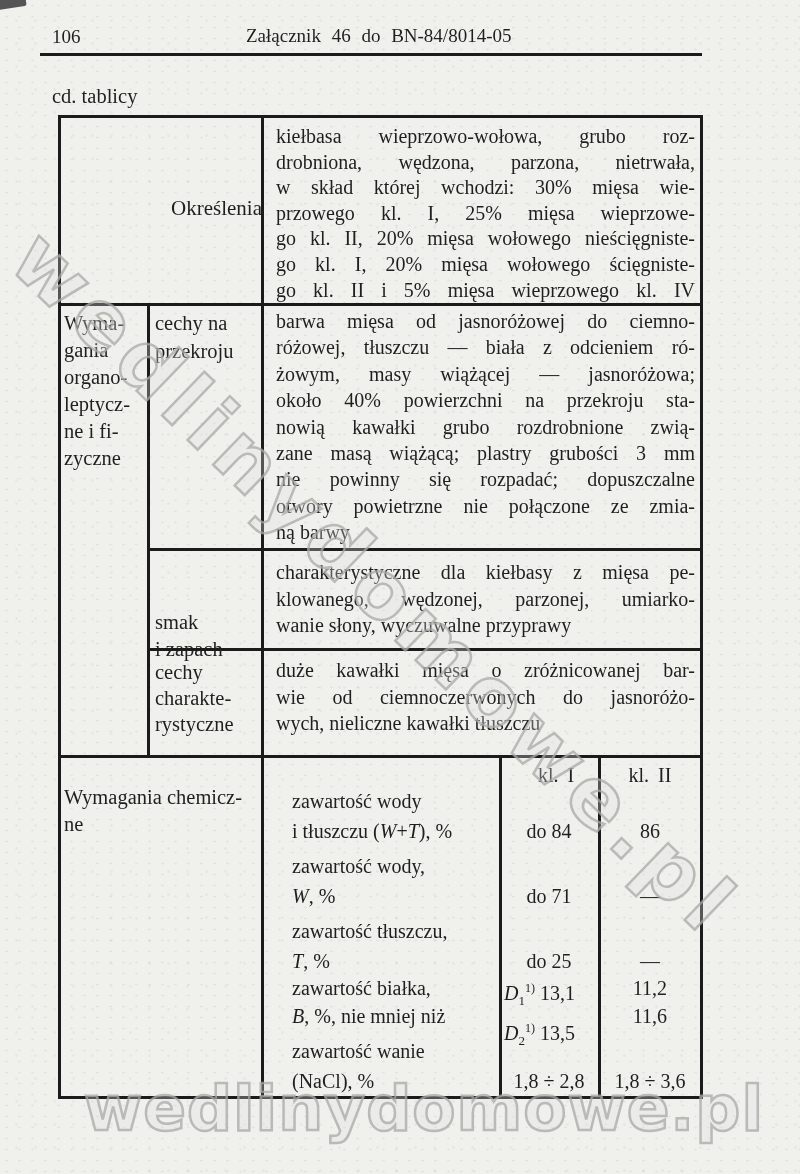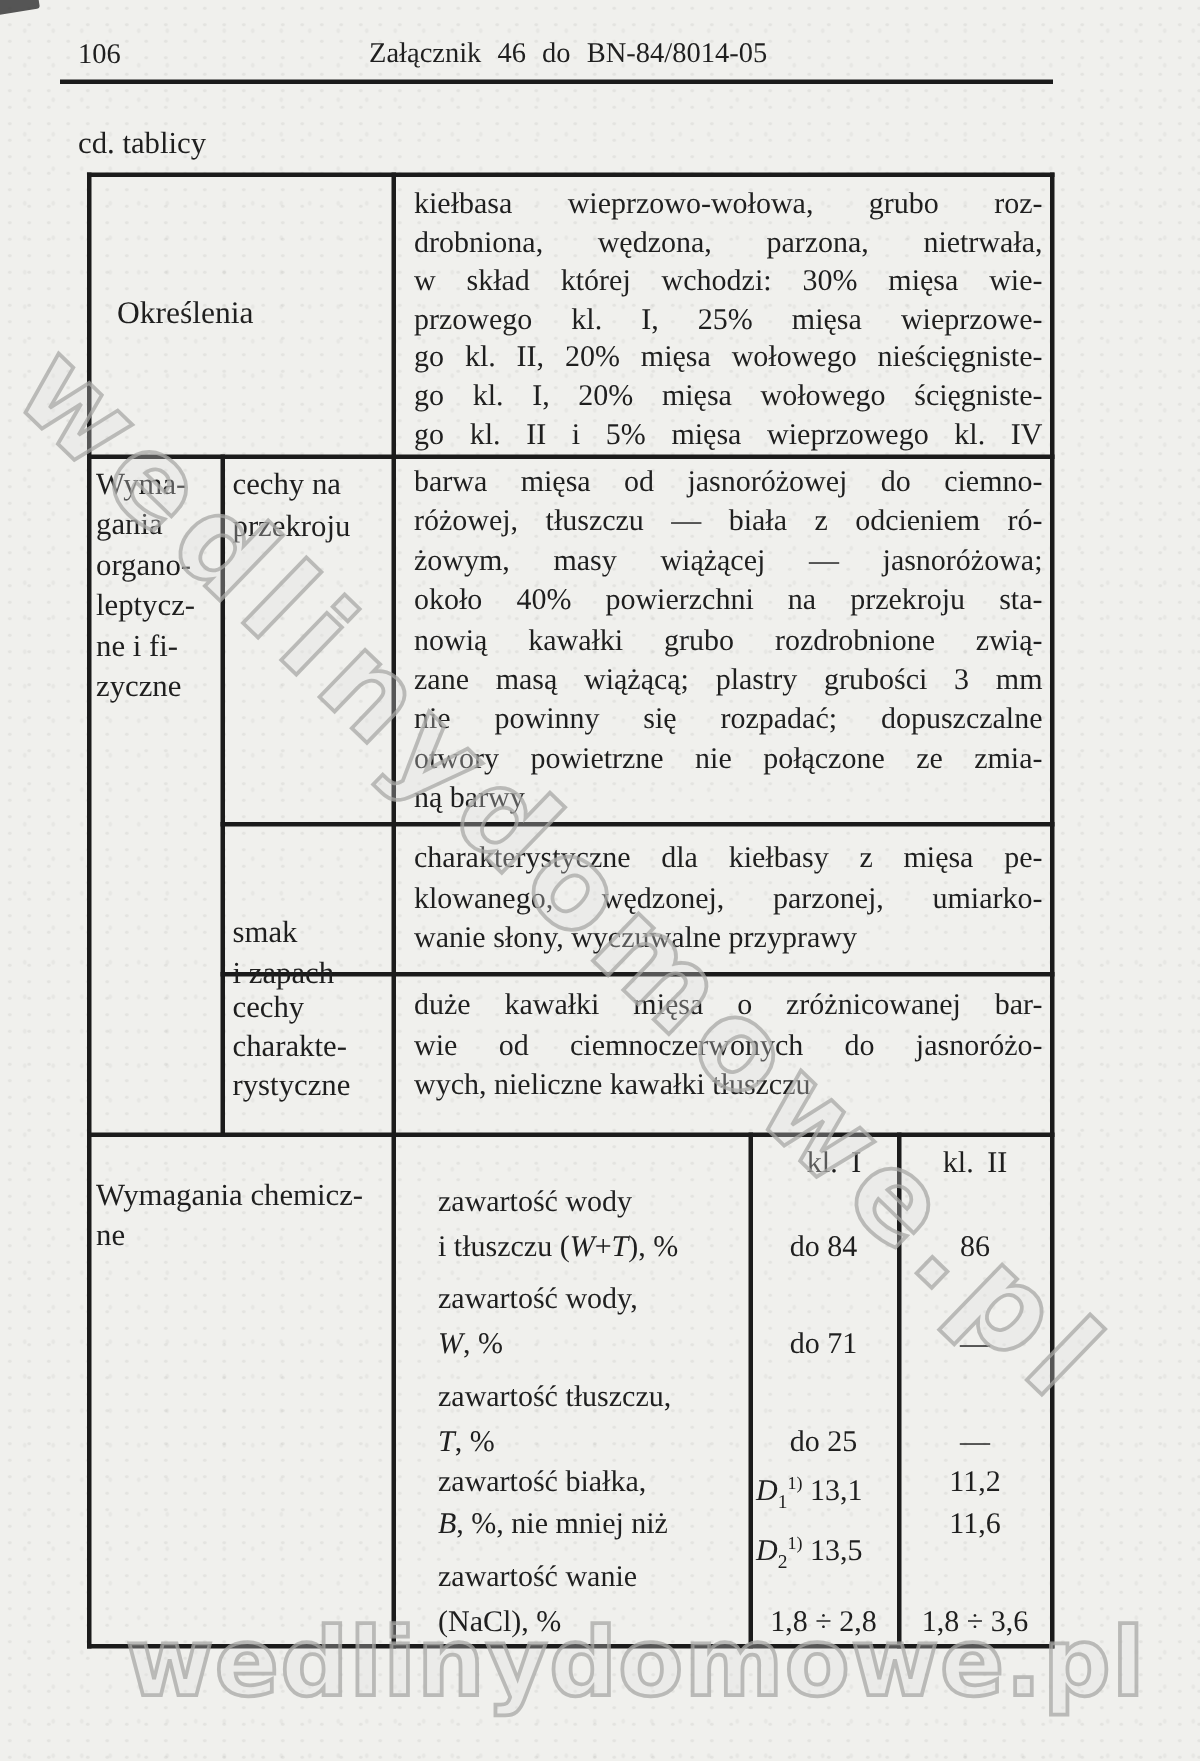--- a/index.html
+++ b/index.html
@@ -26,21 +26,21 @@
   .line{position:absolute;background:#1b1b1b;}
   .txt{position:absolute;font-size:20px;line-height:26px;}
   .pre{white-space:pre-line;}
   
   .jbody{
     white-space:pre-line;
     text-align:justify;
     text-align-last:justify;
   }
   .jlast{text-align:left;}
-  .center{text-align:left;padding-left:20px;}
+  .center{text-align:right;}
   .serif-i{font-style:italic;}
   sub.sm{font-size:13px;}
   sup.sm{font-size:12px;}
   
   #page-num{left:52px;top:26px;font-size:19px;}
   #doc-title{left:246px;top:25px;font-size:19px;word-spacing:6px;}
   #head-rule{left:40px;top:53px;width:662px;height:3px;}
   #smudge{left:-4px;top:-3px;width:30px;height:11px;background:#3a3a3a;transform:rotate(-9deg);border-radius:2px;opacity:.85;}
   #cd-note{left:52px;top:85px;font-size:20.5px;}
   

